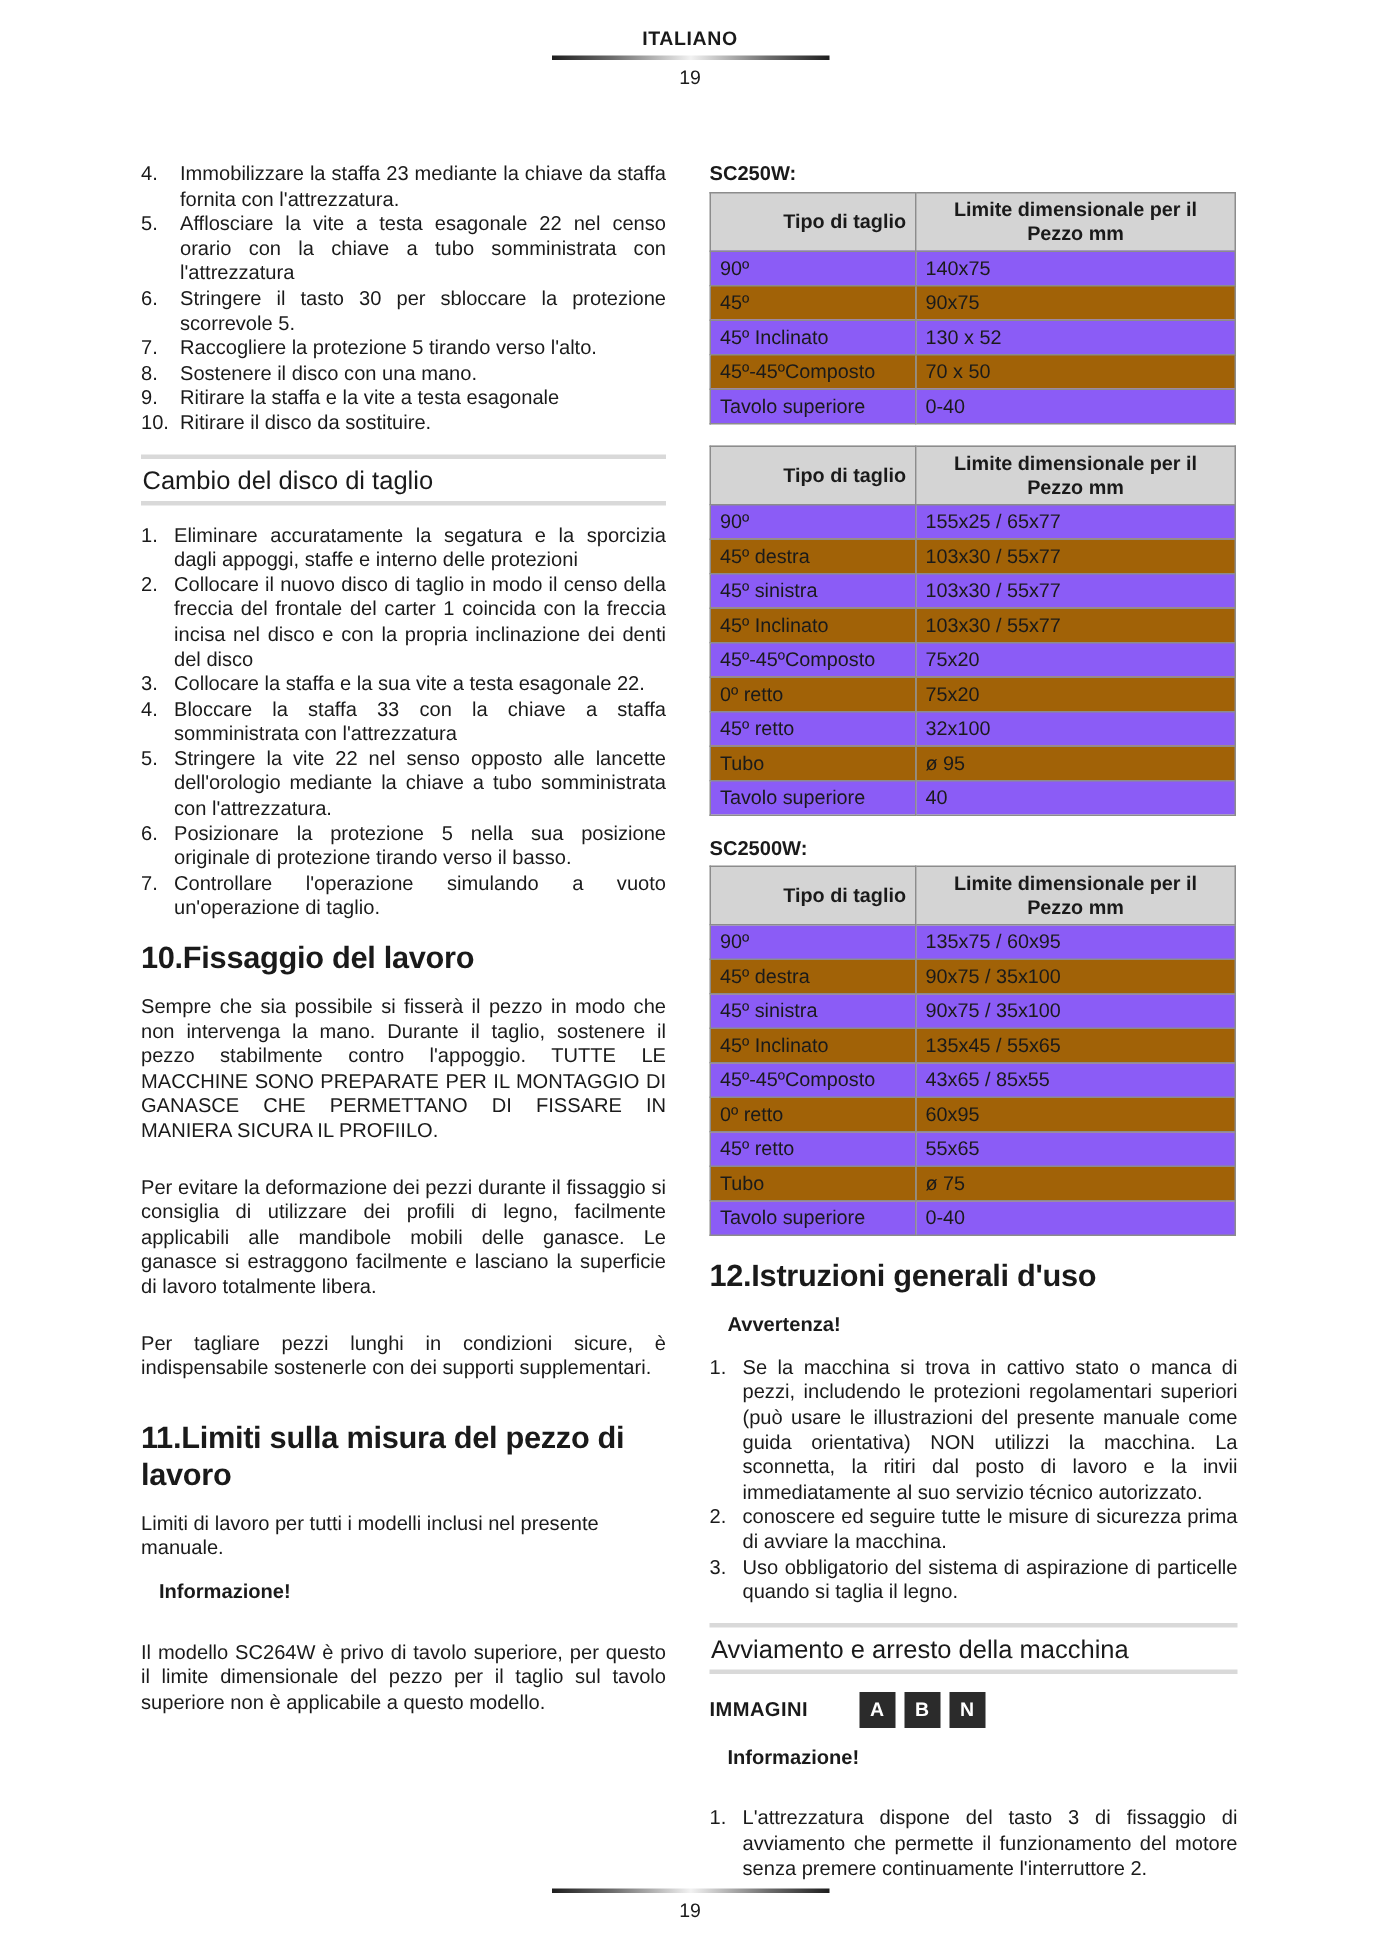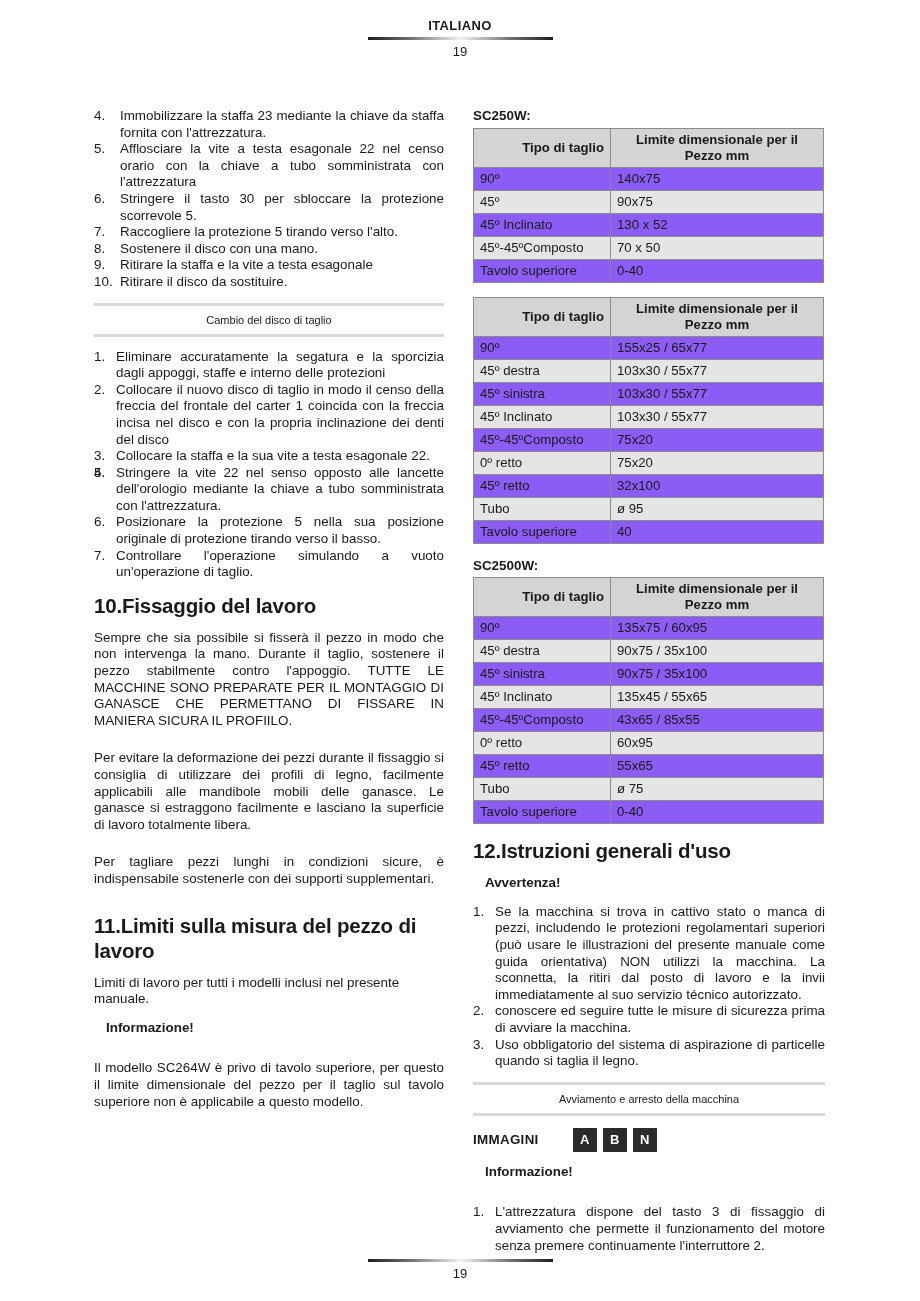--- a/index.html
+++ b/index.html
@@ -106,24 +106,23 @@
     margin: 0 0 12px 0;
   }
   .subhead .bar-top,
   .subhead .bar-bottom {
     height: 3px;
     background: #d9d9d9;
   }
   .subhead .bar-top { margin-bottom: 4px; }
   .subhead .bar-bottom { margin-top: 3px; }
   .subhead .subhead-text {
-    font-size: 11px;
+    font-size: 17px;
     line-height: 21px;
     padding: 0 1px;
-    text-align: center;
   }
   .lead-bold {
     font-size: 13.4px;
     font-weight: bold;
     line-height: 16.6px;
     margin: 12px;
   }
 
   
   .table-label {
@@ -146,21 +145,21 @@
     line-height: 16px;
     padding: 3px 6px;
     vertical-align: middle;
   }
   table.spec th {
     background: #d4d4d4;
     font-weight: bold;
   }
   table.spec th.th2 { text-align: center; }
   table.spec th.th1 { text-align: right; margin-top: 35px; }
-  table.spec tr.alt td { background: #e5e5e5; }
+  table.spec tr.alt td { background: #a16207; }
   table.spec tr td { background: #8b5cf6; }
 
   
   .immagini-row {
     display: flex;
     align-items: center;
     margin: 0 0 12px 0;
   }
   .immagini-label {
     font-size: 13.4px;
@@ -209,21 +208,21 @@
   <div class="subhead">
     <div class="bar-top"></div>
     <div class="subhead-text">Cambio del disco di taglio</div>
     <div class="bar-bottom"></div>
   </div>
 
   <ol class="numlist" id="list-disc-change">
       <li><span class="num">1.</span><span>Eliminare accuratamente la segatura e la sporcizia dagli appoggi, staffe e interno delle protezioni</span></li>
       <li><span class="num">2.</span><span>Collocare il nuovo disco di taglio in modo il censo della freccia del frontale del carter 1 coincida con la freccia incisa nel disco e con la propria inclinazione dei denti del disco</span></li>
       <li><span class="num">3.</span><span>Collocare la staffa e la sua vite a testa esagonale 22.</span></li>
-      <li><span class="num">4.</span></li>
+      <li><span class="num">4.</span><span>Bloccare la staffa 33 con la chiave a staffa somministrata con l'attrezzatura</span></li>
       <li><span class="num">5.</span><span>Stringere la vite 22 nel senso opposto alle lancette dell'orologio mediante la chiave a tubo somministrata con l'attrezzatura.</span></li>
       <li><span class="num">6.</span><span>Posizionare la protezione 5 nella sua posizione originale di protezione tirando verso il basso.</span></li>
       <li><span class="num">7.</span><span>Controllare l'operazione simulando a vuoto un'operazione di taglio.</span></li>
     </ol>
 
   <div class="spacer-12"></div>
 
   <h2 class="chapter">10.Fissaggio del lavoro</h2>
 
   <p class="body">Sempre che sia possibile si fisserà il pezzo in modo che non intervenga la mano. Durante il taglio,  sostenere il pezzo stabilmente contro l'appoggio. TUTTE LE MACCHINE SONO PREPARATE PER IL MONTAGGIO DI GANASCE CHE PERMETTANO DI FISSARE IN MANIERA SICURA IL PROFIILO.</p>

